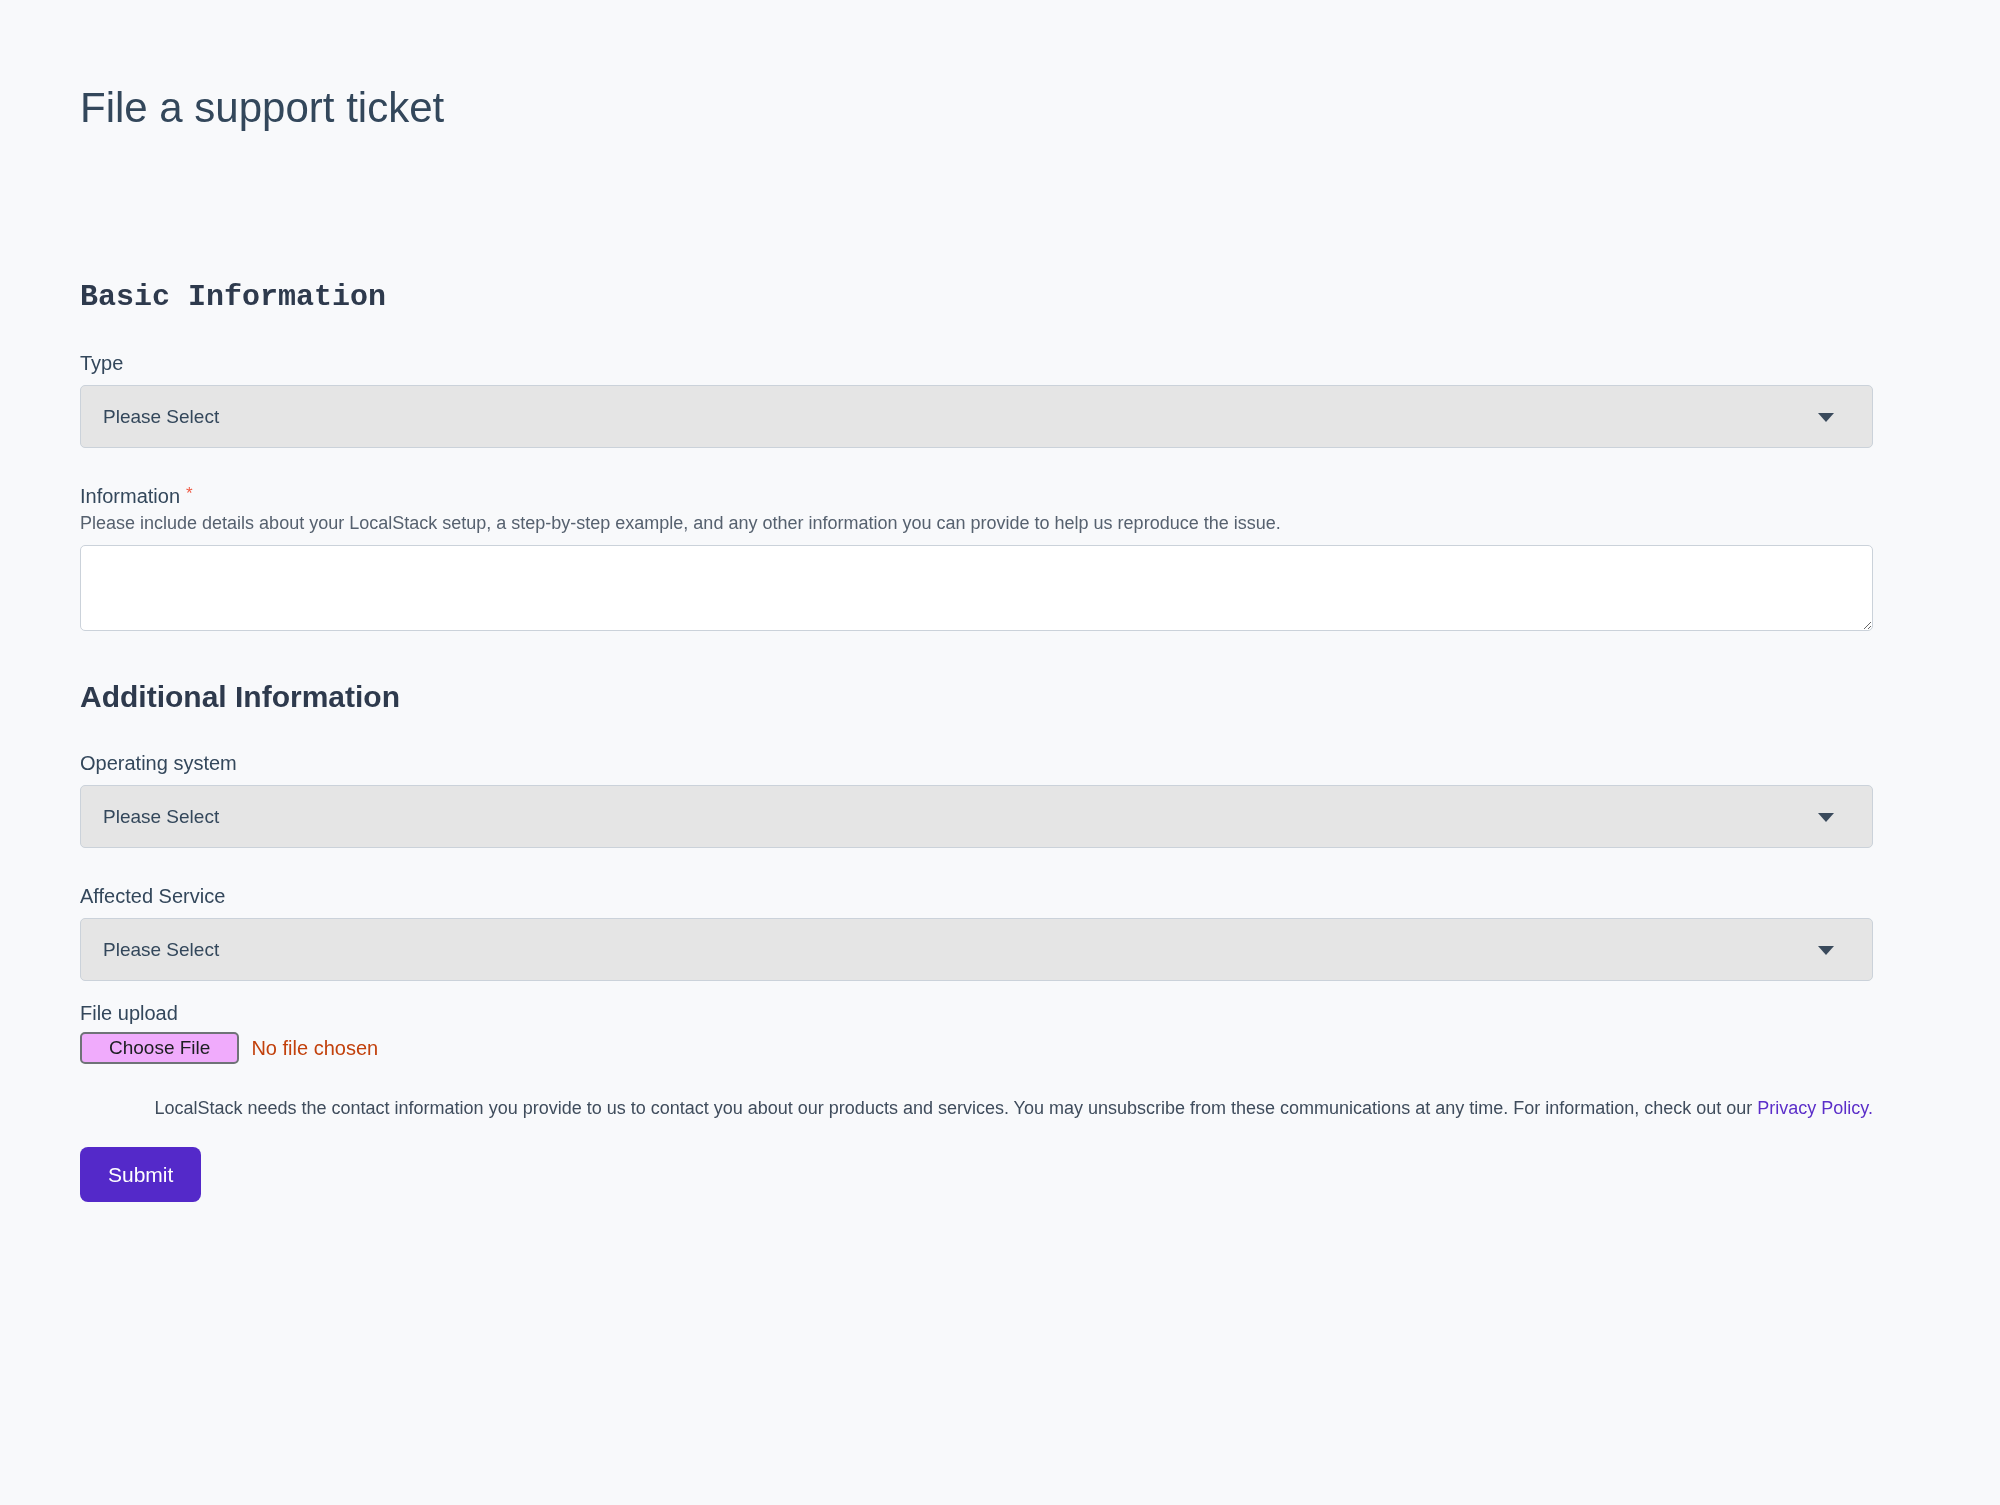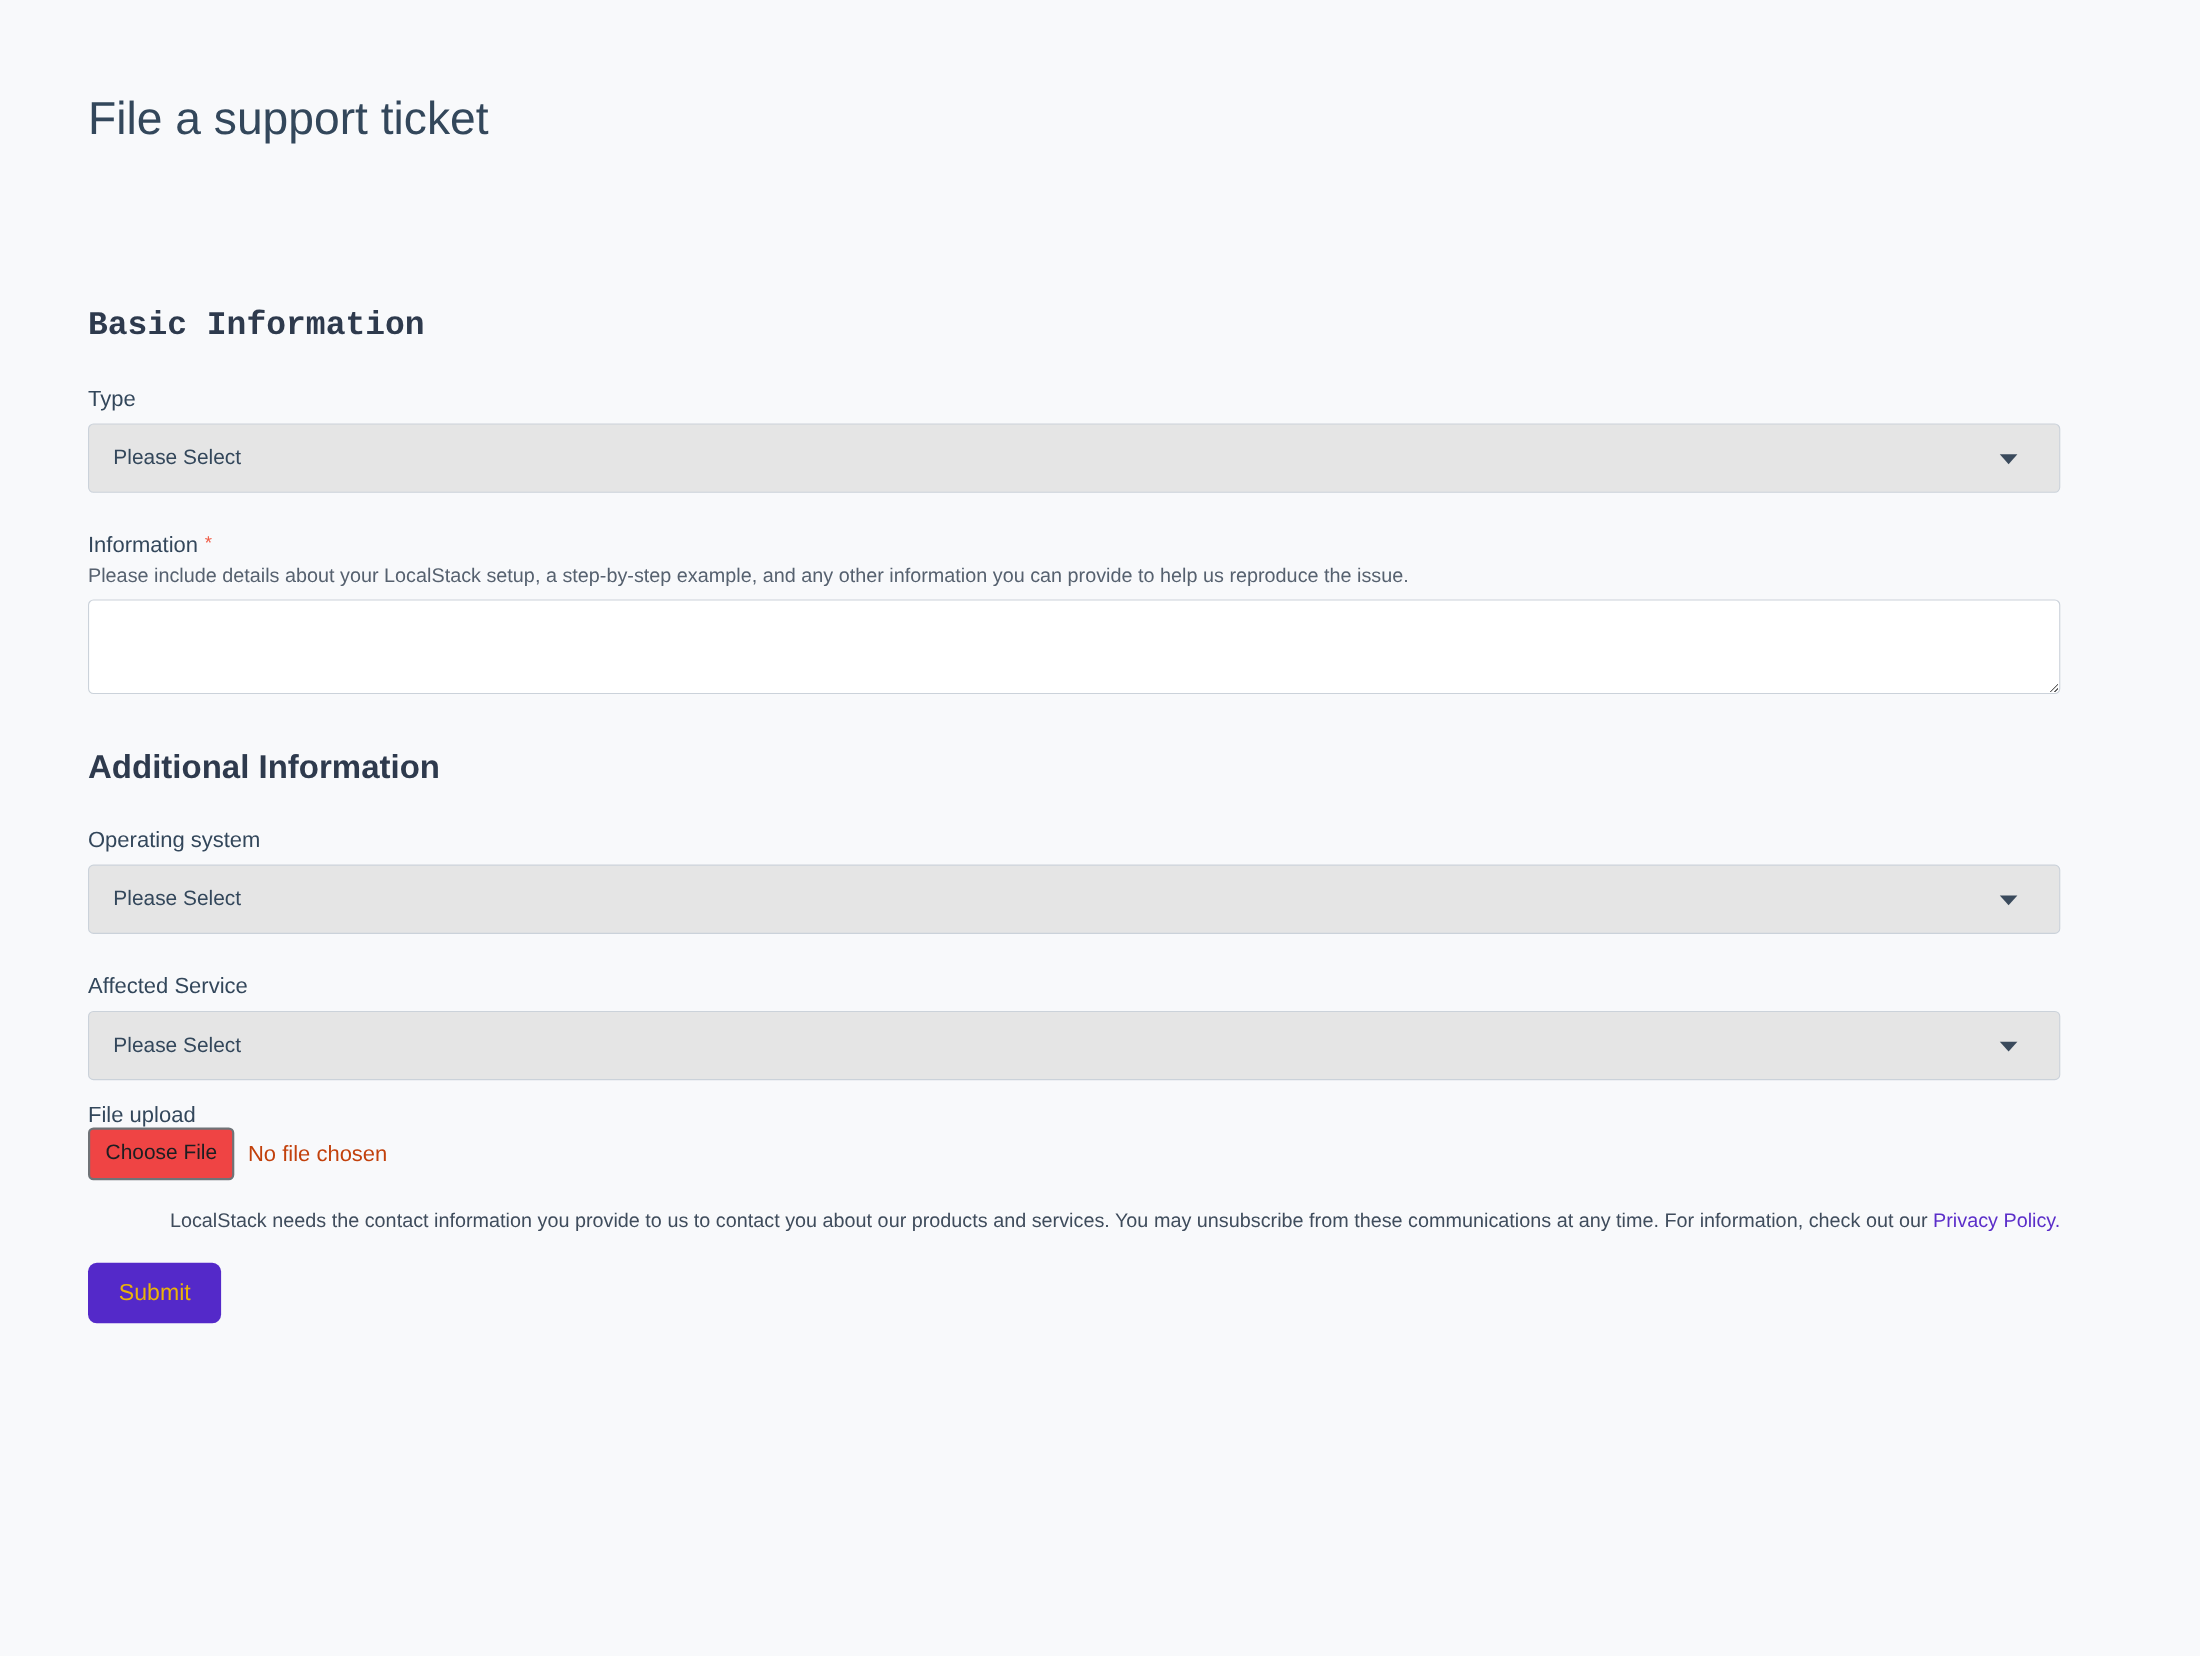--- a/index.html
+++ b/index.html
@@ -112,23 +112,23 @@
   .file-row {
     margin-top: 4px;
     display: flex;
     align-items: center;
     height: 34px;
   }
   .file-btn {
     box-sizing: border-box;
     display: inline-flex;
     align-items: center;
-    height: 48px;
-    padding: 0 14px;
-    background: #ef4444;
+    height: 32px;
+    padding: 0 27px;
+    background: #f0abfc;
     border: 2px solid #6f7377;
     border-radius: 5px;
     font-size: 19px;
     color: #1c1e21;
     cursor: pointer;
   }
   .file-status {
     margin-left: 12px;
     font-size: 20px;
     color: #c2410c;
@@ -146,21 +146,21 @@
     text-decoration: none;
     cursor: pointer;
   }
   .submit-btn {
     margin-top: 25px;
     height: 55px;
     padding: 0 28px;
     background: #5429c9;
     border: none;
     border-radius: 8px;
-    color: #eab308;
+    color: #ffffff;
     font-family: "Liberation Sans", sans-serif;
     font-size: 21px;
     font-weight: 500;
     cursor: pointer;
     display: inline-flex;
     align-items: center;
   }
 </style>
 </head>
 <body>

